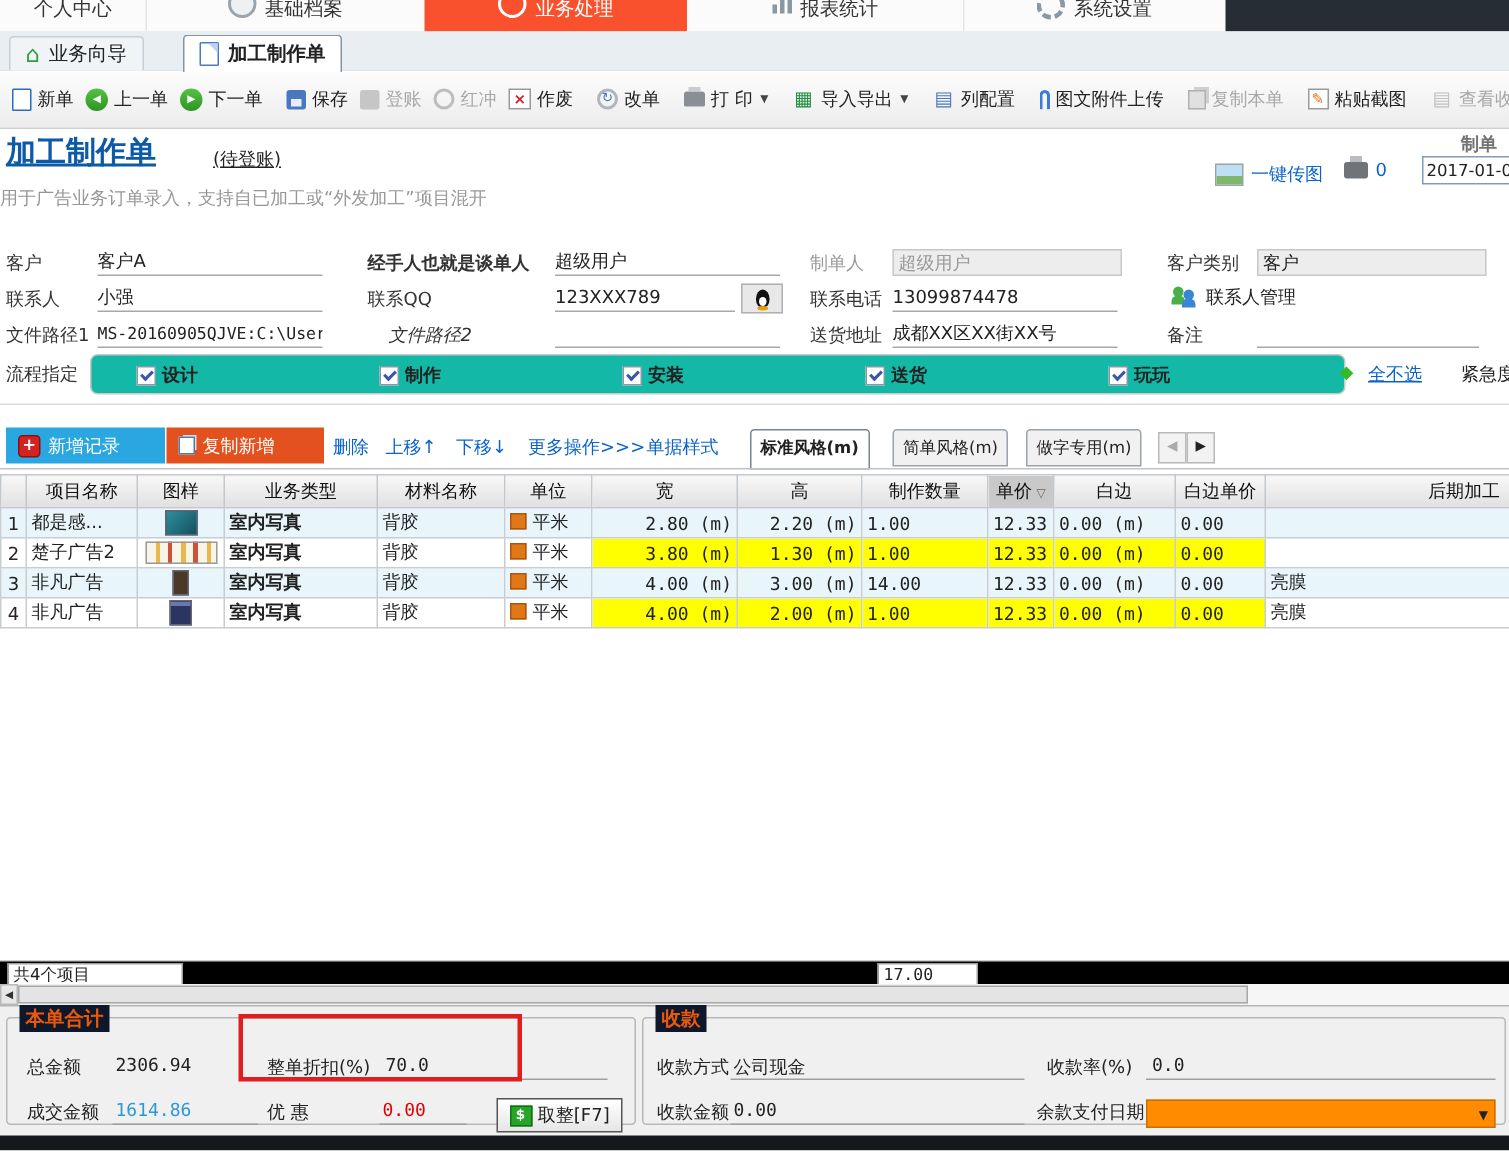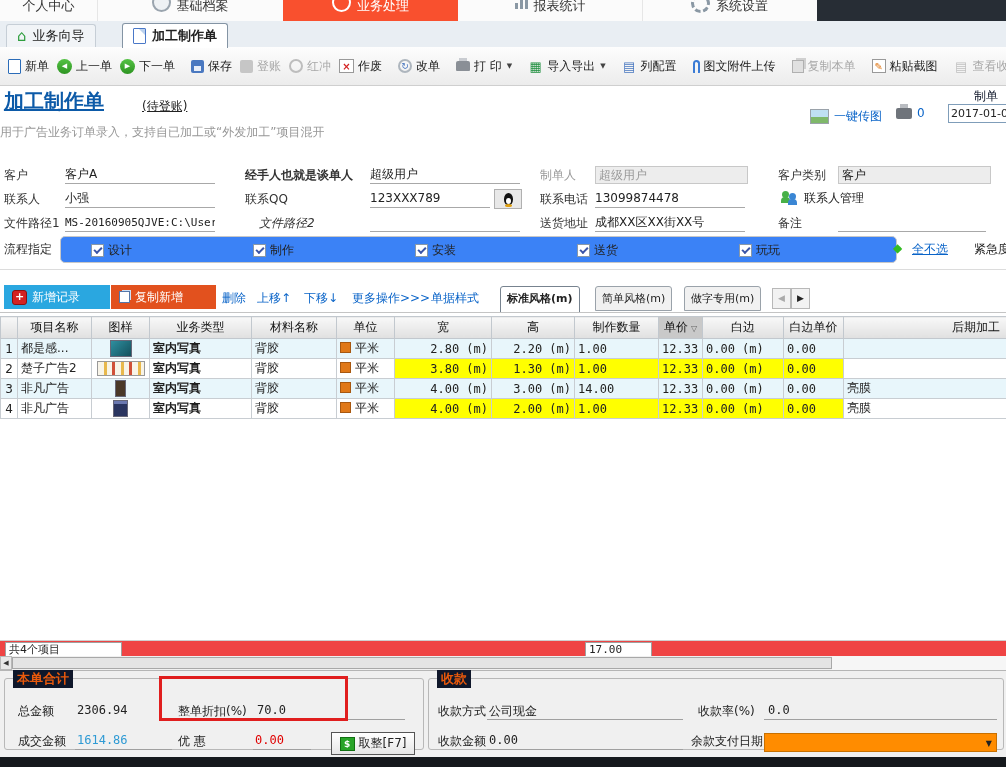--- a/index.html
+++ b/index.html
@@ -68,21 +68,21 @@
   .ti-copy{width:10px;height:11px;background:#e0e0e0;border:1px solid #b0b0b0;box-shadow:3px -3px 0 -1px #d0d0d0;}
   .ti-paste{width:12px;height:12px;background:#fff;border:1px solid #999;color:#e07818;font-size:10px;}
   .ti-view{color:#c0c0c0;font-size:13px;}
   .drop{font-size:7px;color:#444;margin-left:1px;}
 
   
   #titlebar{position:absolute;left:0;top:86px;width:1006px;height:38px;background:#fff;}
   #main-title{position:absolute;left:4px;top:2px;font-size:20px;font-weight:bold;color:#0c5aa8;
               text-decoration:underline;}
   #doc-status{position:absolute;left:142px;top:12px;font-size:12px;color:#222;text-decoration:underline;}
-  #mk-label{position:absolute;left:974px;top:2px;color:#0f172a;}
+  #mk-label{position:absolute;left:974px;top:2px;color:#737373;font-weight:bold;}
   #date-box{position:absolute;left:948px;top:18px;width:57px;height:17px;border:1px solid #7f9db9;
             background:#fff;font-size:11px;line-height:17px;padding-left:2px;overflow:hidden;white-space:nowrap;}
   #transfer{position:absolute;left:810px;top:22px;display:flex;align-items:center;gap:5px;color:#0a64c8;}
   .pic-ico{width:17px;height:13px;border:1px solid #9aa2aa;background:linear-gradient(#bfe0f2 55%,#7fb86a 55%);}
   #printcount{position:absolute;left:896px;top:20px;display:flex;align-items:center;gap:5px;color:#0a64c8;}
   .prn-ico{width:16px;height:11px;background:#6f747b;border-radius:2px;position:relative;}
   .prn-ico:after{content:"";position:absolute;left:4px;top:-4px;width:8px;height:4px;background:#b9bcc1;}
   #subtitle{position:absolute;left:0px;top:124px;color:#979797;white-space:nowrap;}
 
   
@@ -101,22 +101,22 @@
                  border-radius:50%;}
   #contact-mgr{position:absolute;display:flex;align-items:center;gap:6px;color:#222;}
   .ppl{position:relative;width:18px;height:15px;}
   .ppl i{position:absolute;width:7px;height:7px;border-radius:50%;}
   .ppl b{position:absolute;width:9px;height:6px;border-radius:4px 4px 0 0;}
   .ppl .h1{left:2px;top:0;background:#48b048;} .ppl .b1{left:1px;top:6px;background:#48b048;}
   .ppl .h2{left:9px;top:2px;background:#3a86d4;} .ppl .b2{left:8px;top:8px;background:#3a86d4;}
 
   
   #procrow{position:absolute;left:0;top:234px;width:1006px;height:30px;}
-  #procbox{position:absolute;left:60px;top:2px;width:835px;height:25px;background:#3b82f6;
-           border:1px solid #c8c8c8;border-radius:5px;}
+  #procbox{position:absolute;left:60px;top:2px;width:835px;height:25px;background:#14b8a6;
+           border:1px solid #c8c8c8;border-radius:5px;font-weight:bold;}
   .cbitem{position:absolute;top:5px;display:flex;align-items:center;gap:4px;}
   .cb{width:13px;height:13px;background:#fff;border:1px solid #8898a8;position:relative;box-sizing:border-box;}
   .cb:after{content:"";position:absolute;left:2px;top:2px;width:6px;height:3px;
             border-left:2px solid #3b55a8;border-bottom:2px solid #3b55a8;transform:rotate(-45deg);}
   .hline{position:absolute;left:0;width:1006px;height:1px;background:#dcdcdc;}
   .link{color:#0a64c8;text-decoration:none;}
 
   
   #gridbar{position:absolute;left:0;top:282px;width:1006px;height:31px;background:#fff;}
   .gbtn{position:absolute;top:3px;height:24px;display:flex;align-items:center;gap:5px;
@@ -152,21 +152,21 @@
   .th1{display:inline-block;width:20px;height:15px;background:linear-gradient(135deg,#2e8fa0,#14505c);
        border:1px solid #667;vertical-align:middle;}
   .th2{display:inline-block;width:46px;height:13px;border:1px solid #999;vertical-align:middle;
        background:repeating-linear-gradient(90deg,#f8f4e8 0 6px,#e8b84c 6px 9px,#f8f4e8 9px 14px,#d05038 14px 17px);}
   .th3{display:inline-block;width:9px;height:15px;background:#4a3828;border:1px solid #667;vertical-align:middle;}
   .th4{display:inline-block;width:13px;height:15px;background:#2a3560;border:1px solid #667;vertical-align:middle;
        box-shadow:inset 0 3px 0 #6a78b0;}
   .sortg{font-size:8px;color:#666;margin-left:3px;}
 
   
-  #sumrow{position:absolute;left:0;top:640px;width:1006px;height:16px;background:#ef4444;
+  #sumrow{position:absolute;left:0;top:640px;width:1006px;height:16px;background:#000000;
           border-top:1px solid #cfcfcf;}
   .sumbox{position:absolute;top:1px;height:13px;background:#fff;border:1px solid #a0a0a0;
           font-size:11px;line-height:13px;padding-left:3px;box-sizing:content-box;}
   #hscroll{position:absolute;left:0;top:656px;width:1006px;height:14px;background:#f0f0f0;}
   #hs-left{position:absolute;left:0;top:0;width:12px;height:14px;background:#e8e8e8;border:1px solid #b8b8b8;
            box-sizing:border-box;text-align:center;line-height:12px;font-size:7px;color:#333;}
   #hs-thumb{position:absolute;left:12px;top:1px;width:820px;height:12px;background:#e4e4e4;
             border:1px solid #a8a8a8;box-sizing:border-box;}
   #hs-track{position:absolute;left:832px;top:0;width:174px;height:14px;background:#f6f6f6;}
 

